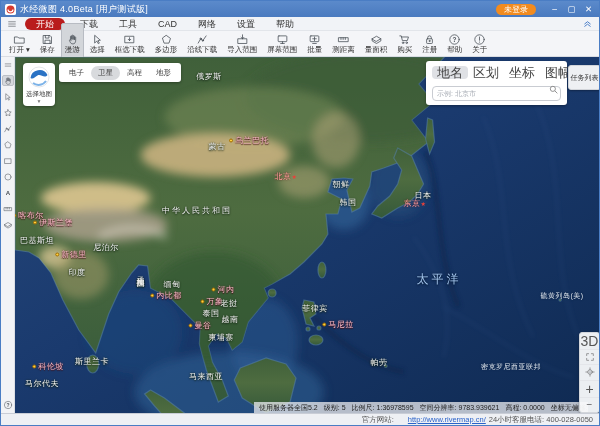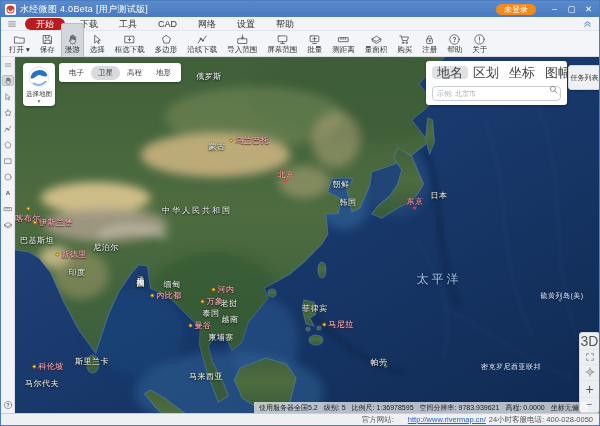--- a/index.html
+++ b/index.html
@@ -36,21 +36,21 @@
   .map{position:relative;flex:1;overflow:hidden;background:#16386b;cursor:grab;}
   .map svg.bg{position:absolute;inset:0;width:100%;height:100%;}
   
   .lbl{position:absolute;transform:translate(-50%,-50%);white-space:nowrap;color:#f2f2f2;font-size:8px;text-shadow:0 0 2px #1b2b17,0 1px 2px #17261a;pointer-events:none;letter-spacing:.5px;}
   .lbl.country-wide{letter-spacing:2px;font-size:8px;}
   .lbl.country-v{writing-mode:vertical-rl;letter-spacing:1px;}
   .lbl.small{font-size:7px;letter-spacing:.5px;color:#dfe6ef;text-shadow:0 0 2px #0a1f3d;}
   .lbl.ocean{font-size:12px;color:#a6c8ef;letter-spacing:3px;text-shadow:0 0 2px #0a1f3d,0 1px 2px #0a1f3d;}
   .lbl.capital{color:#f6b9c6;display:flex;align-items:center;gap:2px;text-shadow:0 0 2px #5e1f28,0 1px 1px #401219;}
   .lbl .dot{width:4px;height:4px;border-radius:50%;background:#ffd23e;border:.5px solid #a06a00;display:inline-block;}
-  .lbl.star-city{color:#ff9d9d;display:flex;flex-direction:column;align-items:center;line-height:8px;text-shadow:0 0 2px #5c1010;}
+  .lbl.star-city{color:#ff9d9d;display:flex;flex-direction:row;align-items:center;line-height:8px;text-shadow:0 0 2px #5c1010;}
   .lbl .star{color:#e8413a;font-size:6px;line-height:5px;text-shadow:none;}
   
   .logo-card{position:absolute;left:8px;top:6px;width:32px;height:43px;background:#fff;border-radius:4px;box-shadow:0 1px 3px rgba(0,0,0,.35);display:flex;flex-direction:column;align-items:center;padding-top:3px;cursor:pointer;}
   .logo-card .llabel{font-size:6.5px;color:#333;margin-top:2px;}
   .logo-card .caret{font-size:5px;color:#777;line-height:5px;}
   .layer-tabs{position:absolute;left:44px;top:6px;height:19px;background:#fff;border-radius:3px;box-shadow:0 1px 3px rgba(0,0,0,.35);display:flex;align-items:center;padding:0 3px;}
   .ltab{font-size:7.5px;color:#444;padding:2px 7px;border-radius:8px;line-height:10px;cursor:pointer;white-space:nowrap;}
   .ltab.active{background:#d8dadd;}
   .search-card{position:absolute;left:411px;top:4px;width:141px;height:44px;background:#fff;border-radius:3px;box-shadow:0 1px 3px rgba(0,0,0,.35);padding:3px 6px;}
   #search-tabs{display:flex;align-items:center;justify-content:space-between;height:16px;}
@@ -383,27 +383,27 @@
           <div class="lbl capital" style="left: 234px; top: 83px;">
             <i class="dot"></i>
             <span>乌兰巴托</span>
           </div>
           <div class="lbl star-city" style="left: 271px; top: 120px;">
             <span>北京</span>
             <span class="star">★</span>
           </div>
           <div class="lbl country" style="left: 326px; top: 127px;">朝鲜</div>
           <div class="lbl country" style="left: 333px; top: 145px;">韩国</div>
-          <div class="lbl country" style="left: 424px; top: 138px;">日本</div>
+          <div class="lbl country" style="left: 408px; top: 138px;">日本</div>
           <div class="lbl star-city" style="left: 400px; top: 147px;">
             <span>东京</span>
             <span class="star">★</span>
           </div>
           <div class="lbl country-wide" style="left: 182px; top: 153px;">中华人民共和国</div>
-          <div class="lbl capital" style="left: 13px; top: 158px; flex-direction: column;">
+          <div class="lbl capital" style="left: 13px; top: 158px;">
             <i class="dot"></i>
             <span>喀布尔</span>
           </div>
           <div class="lbl capital" style="left: 38px; top: 165px;">
             <i class="dot"></i>
             <span>伊斯兰堡</span>
           </div>
           <div class="lbl country" style="left: 18px; top: 183px; padding-left: 8px;">巴基斯坦</div>
           <div class="lbl country" style="left: 91px; top: 190px;">尼泊尔</div>
           <div class="lbl capital" style="left: 56px; top: 197px;">

